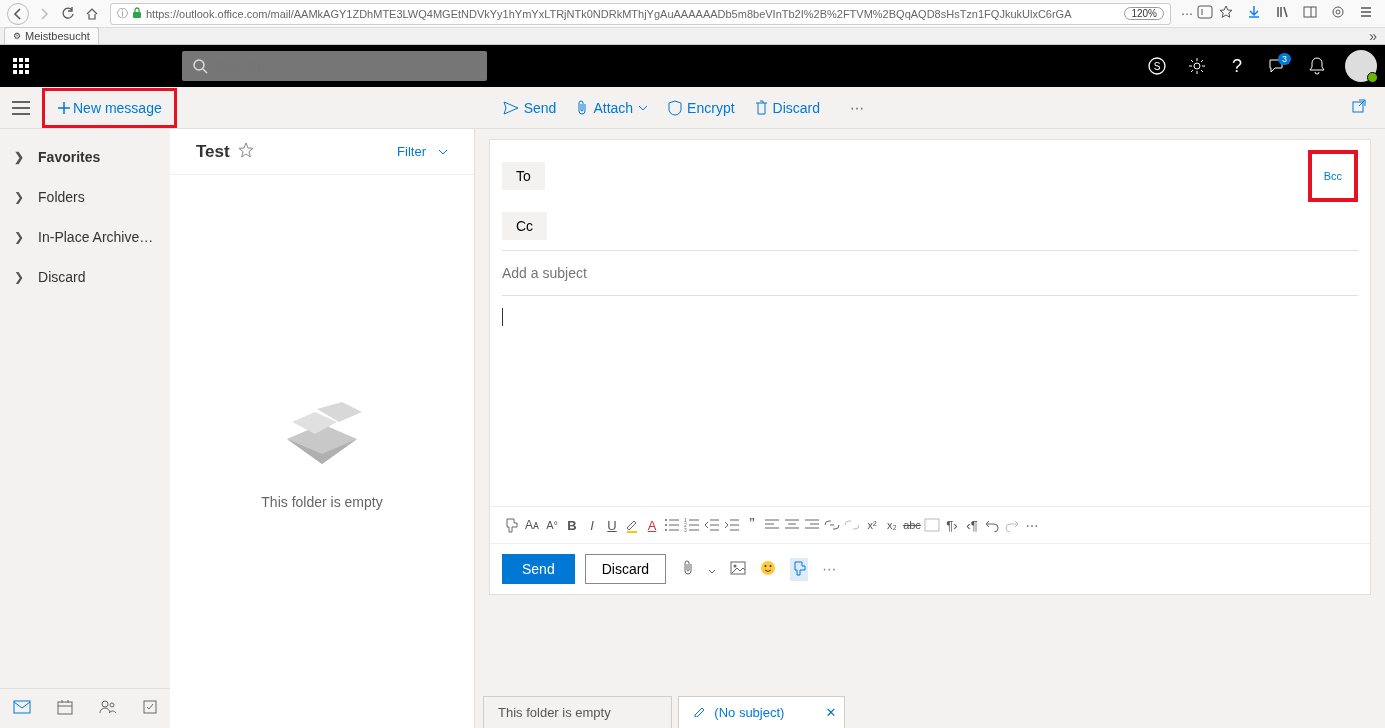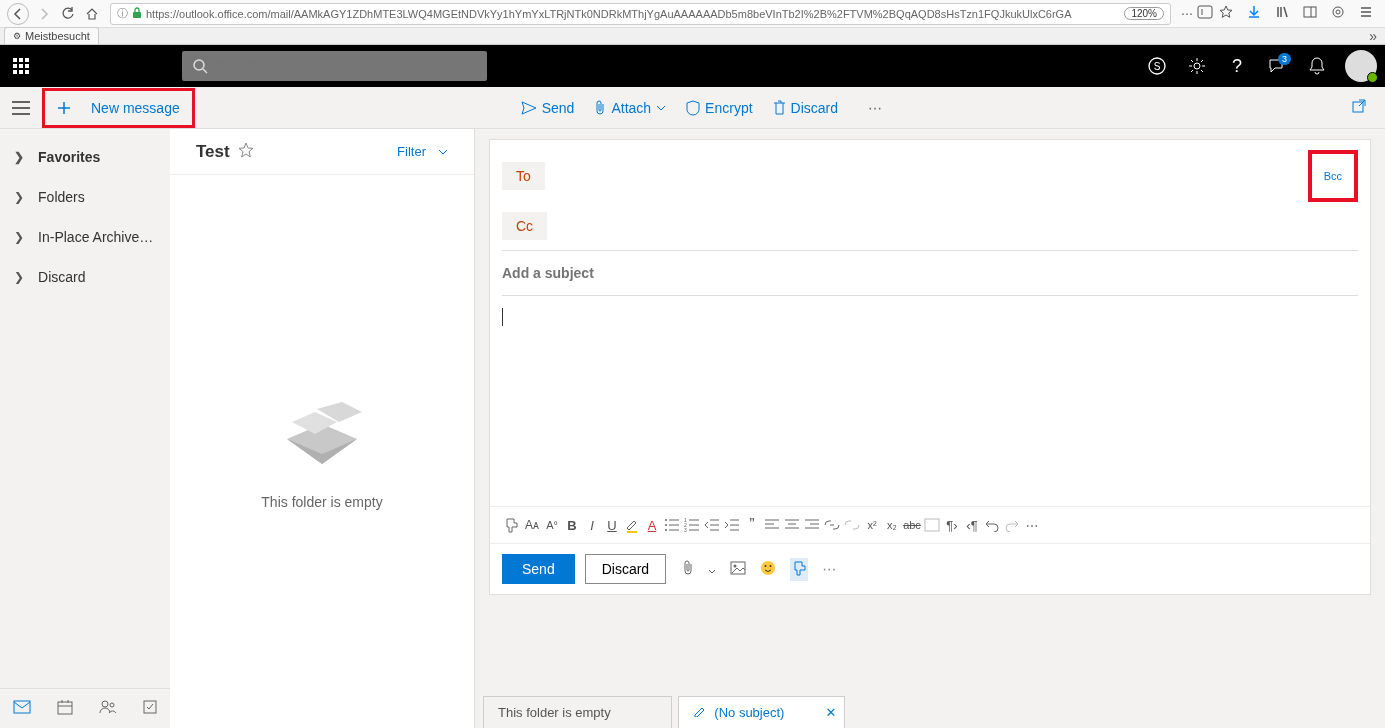--- a/index.html
+++ b/index.html
@@ -34,21 +34,21 @@
 .hdr-spacer { flex:1; }
 .hdr-icon { width:40px; height:42px; display:flex; align-items:center; justify-content:center; position:relative; color:#fff;}
 .hdr-icon .badge { position:absolute; top:8px; right:6px; background:#0078d4; color:#fff; font-size:9px; border-radius:8px; padding:0 4px; line-height:12px;}
 .avatar { width:32px; height:32px; border-radius:50%; background:#ddd; margin:0 8px; position:relative;}
 .avatar::after{content:"";position:absolute;right:-1px;bottom:-1px;width:9px;height:9px;border-radius:50%;background:#6bb700;border:1px solid #000;}
 
 
 .cmd-bar { height:42px; background:#f3f2f1; display:flex; align-items:center; border-bottom:1px solid #e1dfdd; position:relative;}
 .hamburger { width:42px; display:flex; align-items:center; justify-content:center; color:#333;}
 .new-msg-wrap { border:3px solid #e81123; padding:2px 4px;}
-.new-msg { height:30px; display:flex; align-items:center; color:#0078d4; padding:0 8px; gap:20px;}
+.new-msg { height:30px; display:flex; align-items:center; color:#0078d4; padding:0 8px; gap:2px;}
 .cmd-spacer { width:320px;}
 .cmd-actions { display:flex; align-items:center; gap:20px; color:#0078d4; margin-left:6px;}
 .cmd-actions .action { display:flex; align-items:center; gap:5px; }
 .cmd-more { color:#666; margin-left:10px;}
 .popout { position:absolute; right:18px; color:#0078d4;}
 
 
 .main { display:flex; height:calc(728px - 28px - 17px - 42px - 42px); }
 .sidebar { width:170px; background:#f3f2f1; padding-top:8px;}
 .sb-item { height:40px; display:flex; align-items:center; padding:0 14px; gap:14px; color:#333; font-size:14px;}
@@ -59,25 +59,25 @@
 .fp-title { font-weight:600; font-size:17px; color:#333; margin-right:8px;}
 .fp-star { color:#888;}
 .fp-filter { margin-left:auto; color:#0078d4; font-size:13px; display:flex; align-items:center; gap:12px;}
 .fp-empty { flex:1; display:flex; flex-direction:column; align-items:center; justify-content:center; color:#666;}
 .empty-envelope { width:90px; height:70px; margin-bottom:30px;}
 
 
 .compose { flex:1; background:#f3f2f1; padding:10px 14px; position:relative;}
 .compose-card { background:#fff; border:1px solid #e1dfdd; display:flex; flex-direction:column;}
 .recip-row { display:flex; align-items:center; padding:10px 12px;}
-.recip-btn { background:#f3f2f1; color:#c2410c; padding:6px 14px; border:none; font-size:14px;}
+.recip-btn { background:#f3f2f1; color:#000000; padding:6px 14px; border:none; font-size:14px;}
 .recip-input { flex:1; border:none; outline:none; font-size:14px; padding:6px;}
 .bcc-wrap { border:4px solid #e81123; padding:16px 12px; margin-left:auto; color:#0078d4; font-size:11px;}
 .divider { height:1px; background:#e1dfdd; margin:0 12px;}
-.subject-row input { width:100%; border:none; outline:none; font-size:14px; padding:14px 12px; color:#333;font-weight:bold;}
+.subject-row input { width:100%; border:none; outline:none; font-size:14px; padding:14px 12px; color:#333;}
 .body-area { min-height:210px; padding:12px; }
 .body-area .cursor { border-left:1px solid #333; height:18px; display:inline-block;}
 
 .fmt-toolbar { display:flex; align-items:center; padding:8px 12px; border-top:1px solid #eee; color:#555; flex-wrap:nowrap; overflow:hidden;}
 .fmt-toolbar span, .fmt-toolbar div { display:flex; align-items:center; justify-content:center; width:20px; height:20px; font-size:13px;}
 .fmt-b{font-weight:bold;} .fmt-i{font-style:italic;} .fmt-u{text-decoration:underline;}
 
 .send-bar { display:flex; align-items:center; gap:10px; padding:10px 12px; border-top:1px solid #eee;}
 .send-primary { background:#0078d4; color:#fff; border:none; padding:7px 20px; font-size:14px;}
 .discard-btn { background:#fff; border:1px solid #8a8886; padding:6px 16px; font-size:14px;}

